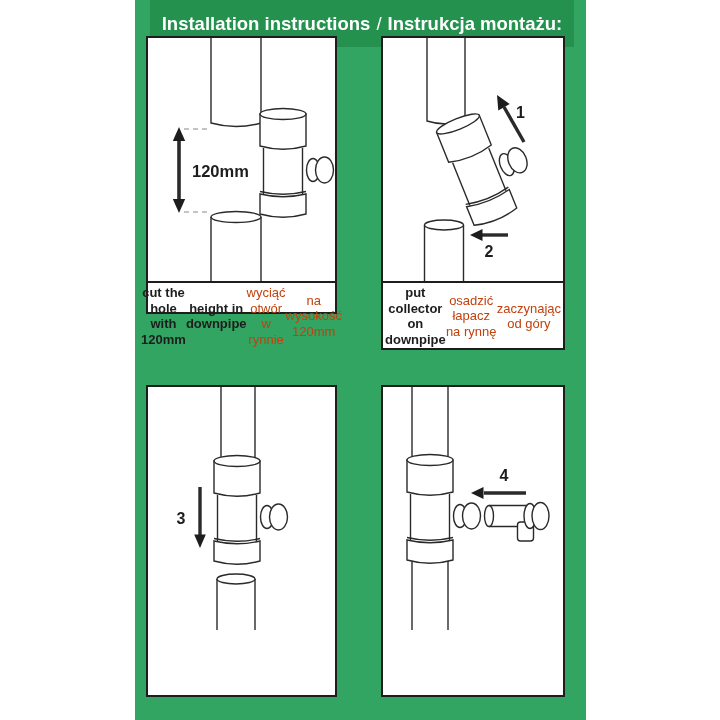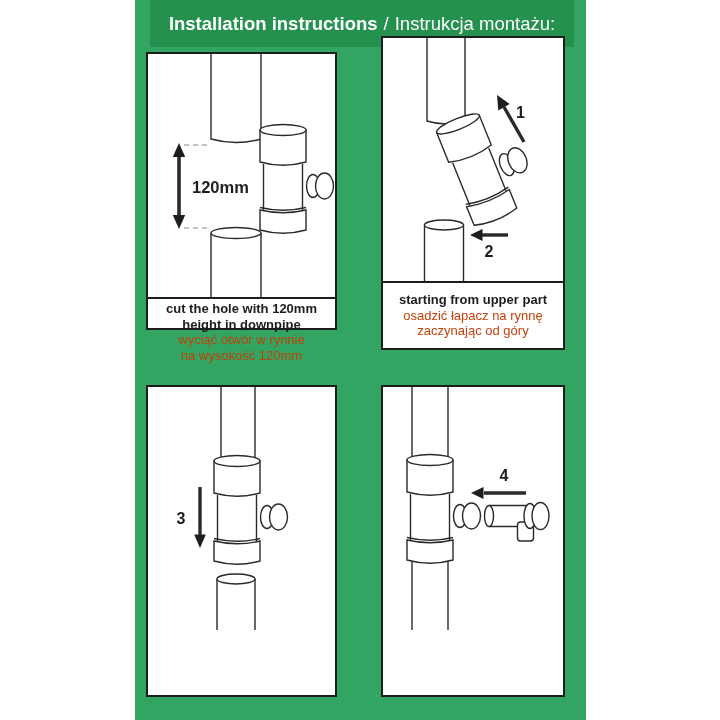--- a/index.html
+++ b/index.html
@@ -6,33 +6,33 @@
   body{font-family:"Liberation Sans", sans-serif; background:#ffffff;}
   .stage{position:relative; width:720px; height:720px; background:#ffffff; overflow:hidden;}
   .green-field{position:absolute; left:135px; top:0; width:451px; height:720px; background:#32a563;}
   .header-band{
     position:absolute; left:150px; top:0; width:424px; height:47px;
     background:#24914f; color:#ffffff; display:flex; align-items:center; justify-content:center;
     font-size:18.5px; white-space:nowrap;
   }
   .h-en{font-weight:bold;}
   .h-sep{margin:0 6px; font-weight:normal;}
-  .h-pl{font-weight:normal;}
+  .h-pl{font-weight:bold;}
   .panel{
     position:absolute; width:191px; background:#ffffff;
     border:2px solid #1d1d1d; display:flex; flex-direction:column; box-sizing:border-box;
   }
-  .p1{left:146px; top:52px;  height:278px;}
+  .p1{left:146px; top:36px;  height:278px;}
   .p2{left:381px; top:36px;  width:184px; height:314px;}
   .p3{left:146px; top:385px; height:312px;}
   .p4{left:381px; top:385px; width:184px; height:312px;}
   .illus{flex:0 0 243px; position:relative; overflow:hidden;}
   .illus svg{display:block; margin:0 auto;}
   .caption{
-    flex:1 1 auto; border-top:2px solid #1d1d1d; display:flex; flex-direction:column;
+    flex:1 1 auto; border-top:2px solid #1d1d1d; display:flex; flex-direction:row;
     align-items:center; justify-content:center; text-align:center;
     font-size:13px; line-height:15.5px; color:#1d1d1d; padding:2px 2px;
   }
   .cap-en{font-weight:bold;}
   .cap-pl{font-weight:normal; color:#c2410c;}
   svg text{font-family:"Liberation Sans", sans-serif; font-weight:bold; fill:#1d1d1d;}
 </style>
 </head>
 <body>
 
@@ -121,21 +121,21 @@
           <g>
             <line x1="125" y1="197" x2="99" y2="197" stroke-width="3.4"></line>
             <polygon points="87,197 99.5,191 99.5,203" fill="#1d1d1d" stroke="none"></polygon>
           </g>
         </g>
         <text x="133" y="80" font-size="16">1</text>
         <text x="106" y="219" font-size="16" text-anchor="middle">2</text>
       </svg>
     </div>
     <div class="caption">
-      <div class="cap-en">starting from upper part</div>
+      <div class="cap-en">put collector on downpipe</div>
       <div class="cap-pl">osadzić łapacz na rynnę</div>
       <div class="cap-pl">zaczynając od góry</div>
     </div>
   </div>
 
   <div class="panel p3">
     <div class="illus">
       <svg width="187" height="243" viewBox="0 0 187 243">
         <g stroke="#2a2a2a" stroke-width="1.4" fill="none">
           <g>

